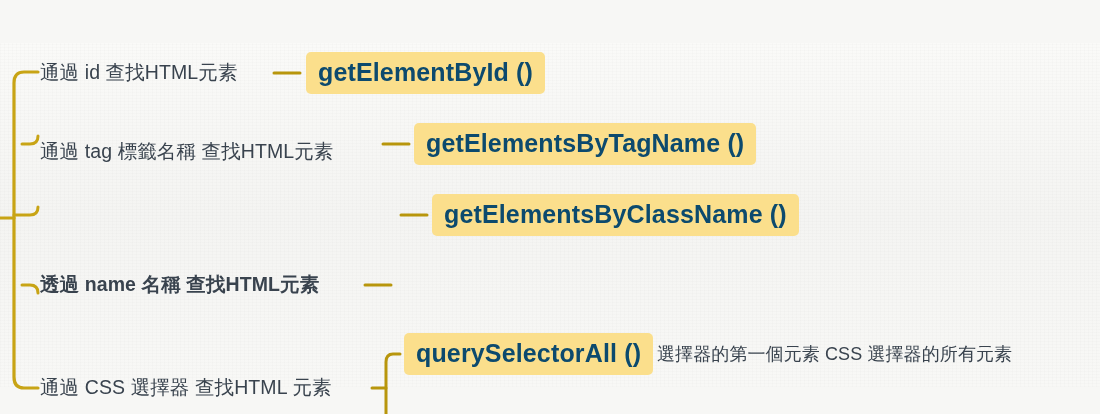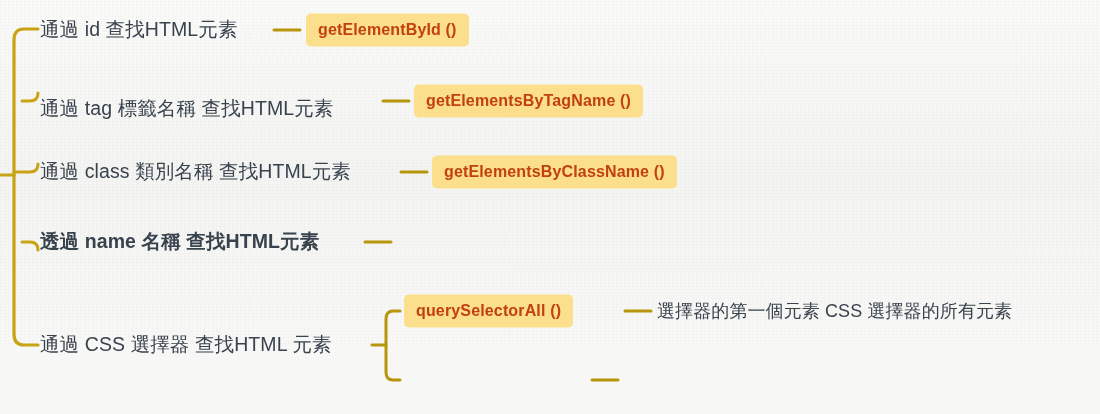--- a/index.html
+++ b/index.html
@@ -16,20 +16,21 @@
 
   #canvas {
     position: relative;
     width: 1100px;
     height: 344px;
     background-color: #f7f7f5;
     background-image:
       repeating-linear-gradient(0deg, rgba(0,0,0,0.012) 0px, rgba(0,0,0,0.012) 1px, rgba(255,255,255,0) 1px, rgba(255,255,255,0) 3px),
       repeating-linear-gradient(90deg, rgba(0,0,0,0.010) 0px, rgba(0,0,0,0.010) 1px, rgba(255,255,255,0) 1px, rgba(255,255,255,0) 4px),
       linear-gradient(180deg, #fafaf8 0%, #f4f4f2 50%, #f8f8f6 100%);
+    margin-top: 43px;
   }
 
   #wires {
     position: absolute;
     left: 0;
     top: 0;
     width: 1100px;
     height: 414px;
     pointer-events: none;
   }
@@ -41,22 +42,22 @@
     font-size: 19.5px;
     line-height: 1;
     letter-spacing: 0.1px;
     transform: translateY(-50%);
   }
 
   .tag {
     position: absolute;
     white-space: nowrap;
     background: #fbdf8c;
-    color: #c2410c;
-    font-size: 16px;
+    color: #0c4a6e;
+    font-size: 25px;
     line-height: 1;
     font-weight: bold;
     letter-spacing: 0.15px;
     padding: 8px 12px 9px 12px;
     border-radius: 5px;
     transform: translateY(-50%);
   }
 
   .desc {
     position: absolute;
@@ -94,21 +95,20 @@
     <line x1="625" y1="311" x2="651" y2="311" stroke="#b8960c" stroke-width="3.0" stroke-linecap="round"></line>
     <line x1="592" y1="380" x2="618" y2="380" stroke="#b8960c" stroke-width="3.0" stroke-linecap="round"></line>
   </svg>
 
   <div class="node-label" style="left:40px; top:30px;">通過 id 查找HTML元素</div>
   <div class="tag" style="left:306px; top:30px;">getElementById ()</div>
 
   <div class="node-label" style="left:40px; top:109px;text-align:center;">通過 tag 標籤名稱 查找HTML元素</div>
   <div class="tag" style="left:414px; top:101px;">getElementsByTagName ()</div>
 
-  <div class="node-label" style="left:40px; top:172px;">通過 class 類別名稱 查找HTML元素</div>
   <div class="tag" style="left:432px; top:172px;">getElementsByClassName ()</div>
 
   <div class="node-label" style="left:40px; top:242px;font-weight:bold;">透過 name 名稱 查找HTML元素</div>
 
   <div class="node-label" style="left:40px; top:345px;">通過 CSS 選擇器 查找HTML 元素</div>
 
   <div class="tag" style="left:404px; top:311px;">querySelectorAll ()</div>
   <div class="desc" style="left:657px; top:311px;">選擇器的第一個元素 CSS 選擇器的所有元素</div>
 
 

